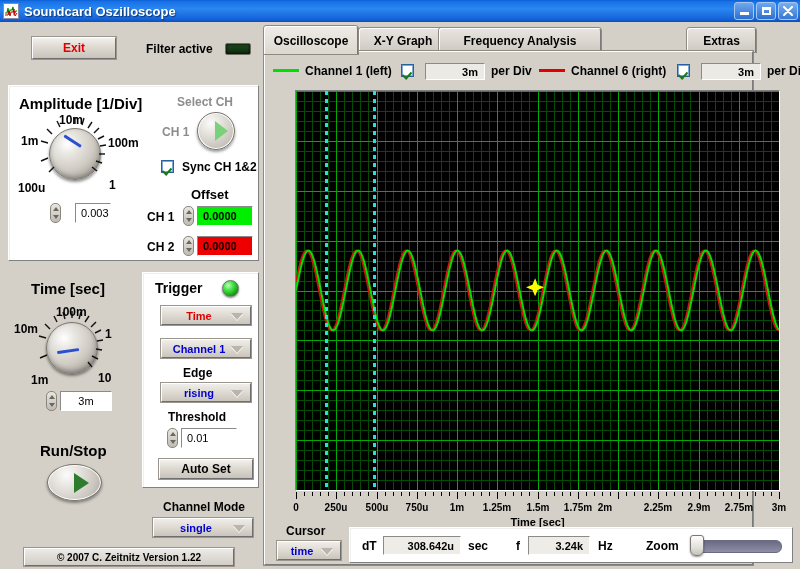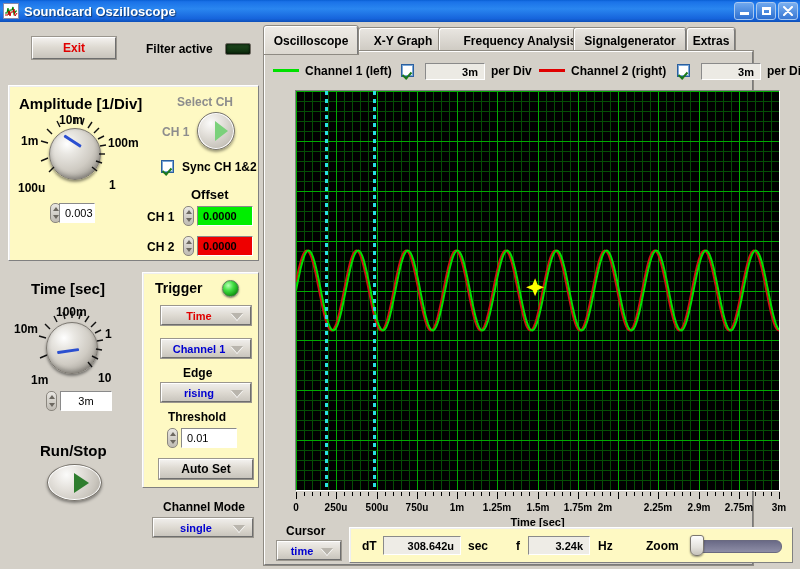--- a/index.html
+++ b/index.html
@@ -32,21 +32,21 @@
   .tb-btn{
     width:20px;height:18px;border-radius:3px;border:1px solid #a8c8f0;
     background:linear-gradient(to bottom,#6fa8ee,#2c6fd0);
     display:flex;align-items:center;justify-content:center;
   }
   .tb-btn.close{ background:linear-gradient(to bottom,#7ab0f0,#3878d4); }
   .tb-btn span{ color:#fff; font-size:11px; font-weight:bold; line-height:1; }
 
   
   .panel{
-    position:absolute;background:#fef9c3;
+    position:absolute;background:#ffffff;
     border:1px solid #fff;border-right-color:#808080;border-bottom-color:#808080;
     box-shadow:inset 1px 1px 0 #efefef;
   }
 
   .lbl{ position:absolute; font-size:12px; font-weight:bold; color:#000; white-space:nowrap; }
   .lbl.grey{ color:#8d8d8d; }
 
   
   .btn3d{
     background:linear-gradient(to bottom,#f3f1ee 0%,#dedad2 45%,#c8c4bc 100%);
@@ -277,21 +277,21 @@
         <line x1="14" y1="58" x2="19" y2="53"></line>
       </g>
     </svg>
     <div class="lbl" style="left:50px;top:27px;font-size:12px;">10m</div>
     <div class="lbl" style="left:12px;top:48px;font-size:12px;">1m</div>
     <div class="lbl" style="left:99px;top:50px;font-size:12px;">100m</div>
     <div class="lbl" style="left:9px;top:95px;font-size:12px;">100u</div>
     <div class="lbl" style="left:100px;top:92px;font-size:12px;">1</div>
 
     <div class="spin" style="left:41px;top:117px;"></div>
-    <div class="txtfield" style="left:50px;top:117px;width:36px;height:20px;">0.003</div>
+    <div class="txtfield" style="left:66px;top:117px;width:36px;height:20px;">0.003</div>
 
     <div class="lbl grey" style="left:168px;top:9px;font-size:12px;">Select CH</div>
     <div class="lbl grey" style="left:153px;top:39px;font-size:12px;">CH 1</div>
     <div class="rocker" style="left:188px;top:26px;width:38px;height:38px;border-radius:50%;">
       <div style="position:absolute;left:17px;top:8px;width:0;height:0;border-top:10px solid transparent;border-bottom:10px solid transparent;border-left:13px solid #7bd17b;"></div>
     </div>
 
     <div class="chkbox" style="left:152px;top:74px;"></div>
     <div class="lbl" style="left:173px;top:74px;font-size:12px;">Sync CH 1&amp;2</div>
 
@@ -361,39 +361,39 @@
   <div class="combo" style="left:153px;top:518px;width:100px;height:19px;color:#0000d0;">
     <span style="margin-right:14px;">single</span>
     <span class="arrow"></span>
   </div>
 
   <div class="lbl" style="left:40px;top:442px;font-size:15px;">Run/Stop</div>
   <div class="rocker" style="left:47px;top:464px;width:55px;height:37px;border-radius:50%;">
     <div style="position:absolute;left:26px;top:8px;width:0;height:0;border-top:10px solid transparent;border-bottom:10px solid transparent;border-left:15px solid #2e7d2e;"></div>
   </div>
 
+  <div class="copyright">© 2007   C. Zeitnitz Version 1.22</div>
 
   <div class="tabstrip">
     <div class="tab active" style="left:0px;width:94px;">Oscilloscope</div>
     <div class="tab" style="left:95px;width:88px;">X-Y Graph</div>
     <div class="tab" style="left:175px;width:162px;">Frequency Analysis</div>
-    <div class="tab" style="left:310px;width:112px;">Signalgenerator</div>
-    <div class="tab" style="left:423px;width:48px;">Extras</div>
+    <div class="tab" style="left:423px;width:69px;">Extras</div>
   </div>
 
   <div id="tabpage">
 
     <div class="chline" style="left:8px;top:17px;background:#00e000;"></div>
     <div class="lbl" style="left:40px;top:12px;font-size:12px;">Channel 1 (left)</div>
     <div class="chkbox" style="left:136px;top:12px;"></div>
     <div class="numfield" style="left:160px;top:11px;width:60px;height:17px;">3m</div>
     <div class="lbl" style="left:226px;top:12px;font-size:12px;">per Div</div>
 
     <div class="chline" style="left:274px;top:17px;background:#e00000;"></div>
-    <div class="lbl" style="left:306px;top:12px;font-size:12px;">Channel 2 (right)</div>
+    <div class="lbl" style="left:306px;top:12px;font-size:12px;">Channel 6 (right)</div>
     <div class="chkbox" style="left:412px;top:12px;"></div>
     <div class="numfield" style="left:436px;top:11px;width:60px;height:17px;">3m</div>
     <div class="lbl" style="left:502px;top:12px;font-size:12px;">per Div</div>
 
     <div id="graph-wrap">
       <div id="graph">
           <svg width="483" height="399">
             <rect width="483" height="399" fill="#000000"></rect>
             <g stroke="#054d05" stroke-width="1">
               <line x1="0.5" y1="0" x2="0.5" y2="399"></line>

